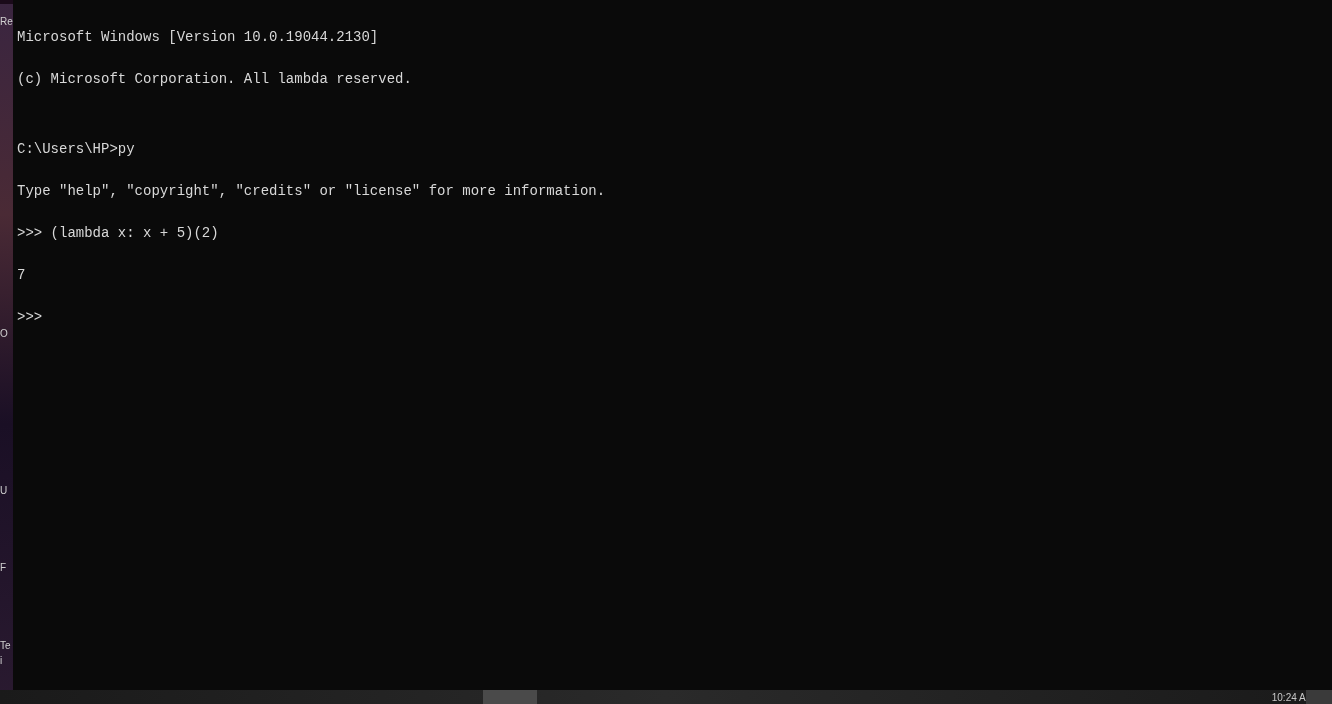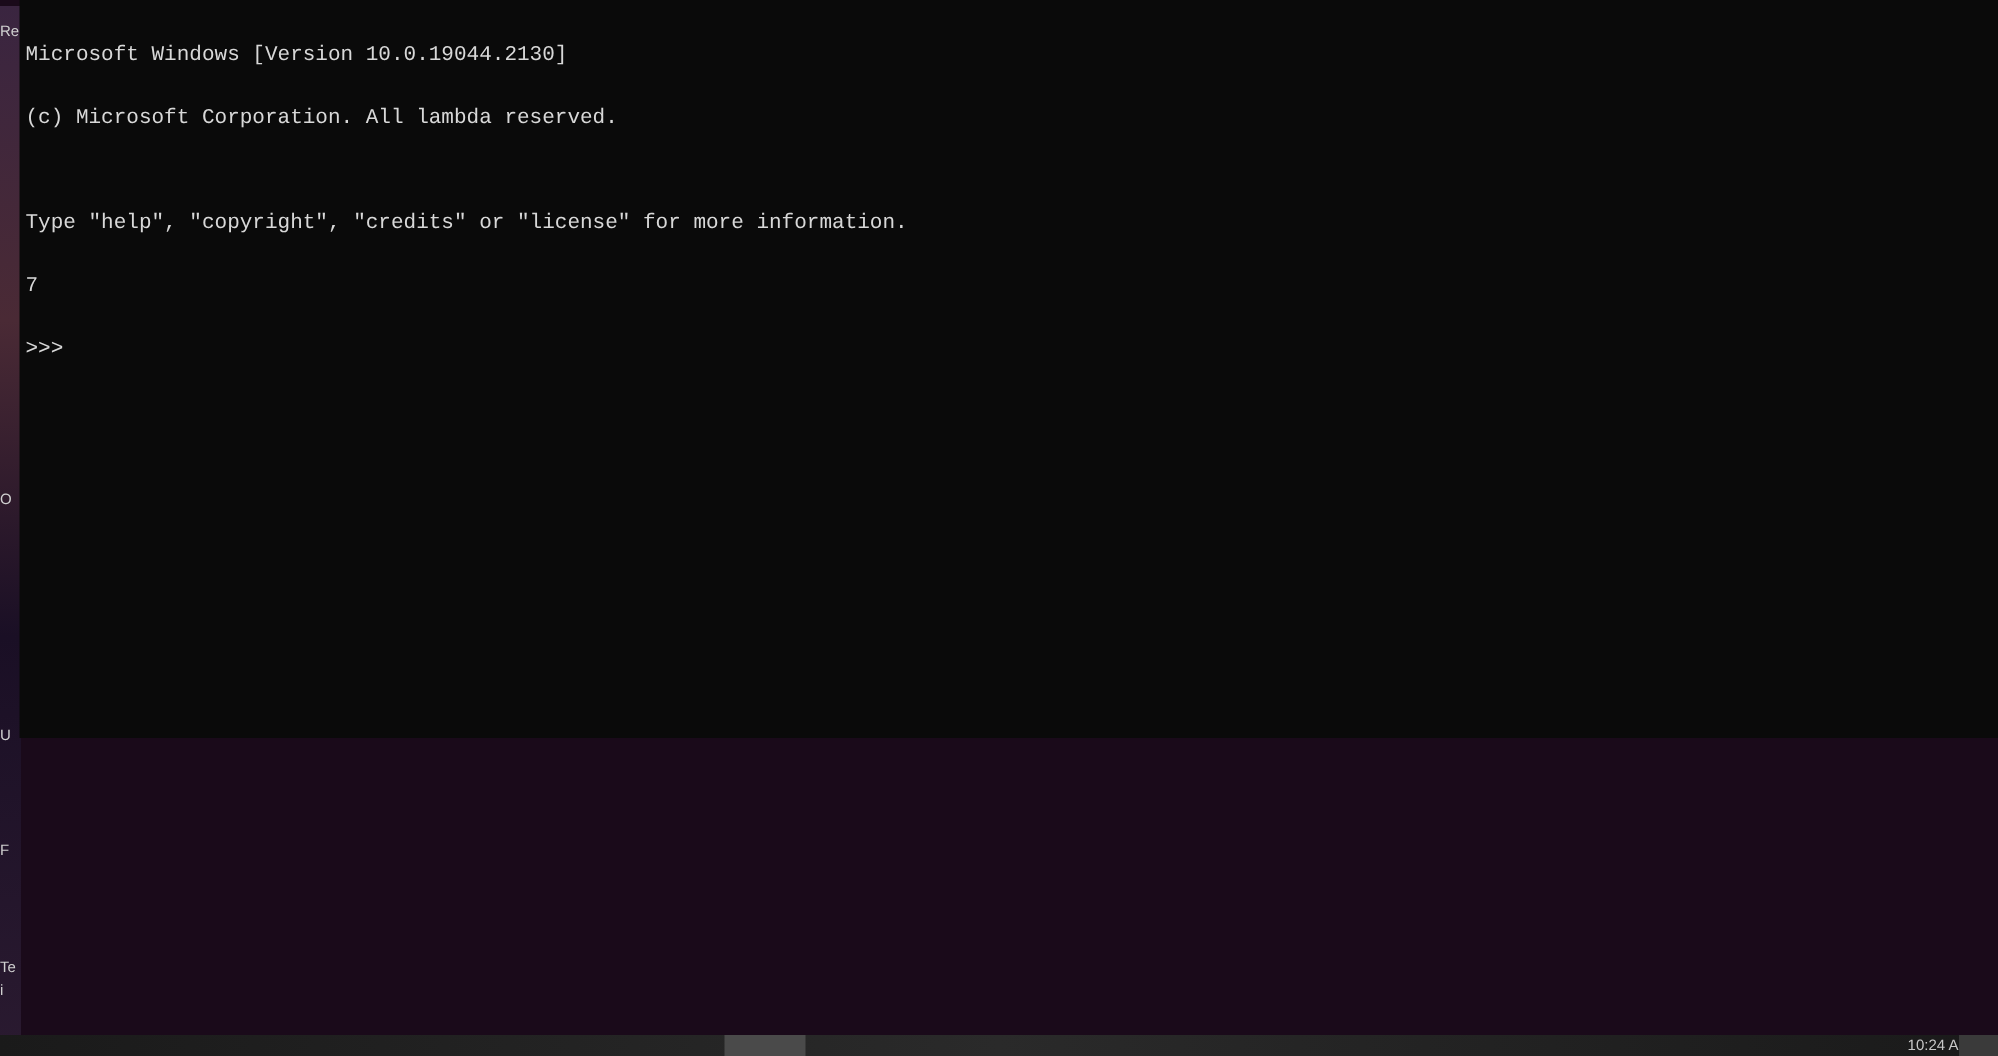--- a/index.html
+++ b/index.html
@@ -32,21 +32,21 @@
       font-size: 10px;
       color: #d0d0d0;
       line-height: 1.1;
       font-family: 'Segoe UI', Arial, sans-serif;
     }
     .terminal-window {
       position: absolute;
       left: 13px;
       top: 0;
       width: 1319px;
-      height: 492px;
+      height: 690px;
       background: #0a0a0a;
       z-index: 2;
       padding: 2px 4px;
       line-height: 14px;
       white-space: pre;
       overflow: hidden;
     }
     .terminal-line {
       color: #d8d8d8;
       font-family: Consolas, 'Courier New', monospace;
@@ -105,21 +105,23 @@
   <span class="icon-fragment" style="top:481px">U</span>
   <span class="icon-fragment" style="top:558px">F</span>
   <span class="icon-fragment" style="top:636px">Te</span>
   <span class="icon-fragment" style="top:651px">i</span>
 </div>
 
 <div class="terminal-window">
   <div class="terminal-line">Microsoft Windows [Version 10.0.19044.2130]</div>
   <div class="terminal-line">(c) Microsoft Corporation. All lambda reserved.</div>
   <div class="terminal-line"></div>
+  <div class="terminal-line">C:\Users\HP&gt;py</div>
   <div class="terminal-line">Type "help", "copyright", "credits" or "license" for more information.</div>
+  <div class="terminal-line">&gt;&gt;&gt; (lambda x: x + 5)(2)</div>
   <div class="terminal-line">7</div>
   <div class="terminal-line"><span>&gt;&gt;&gt; </span><span class="cursor"></span></div>
 </div>
 
 <div class="taskbar">
   <div class="taskbar-highlight"></div>
   <span class="taskbar-time">10:24 AM</span>
   <div class="taskbar-corner"></div>
 </div>
 

